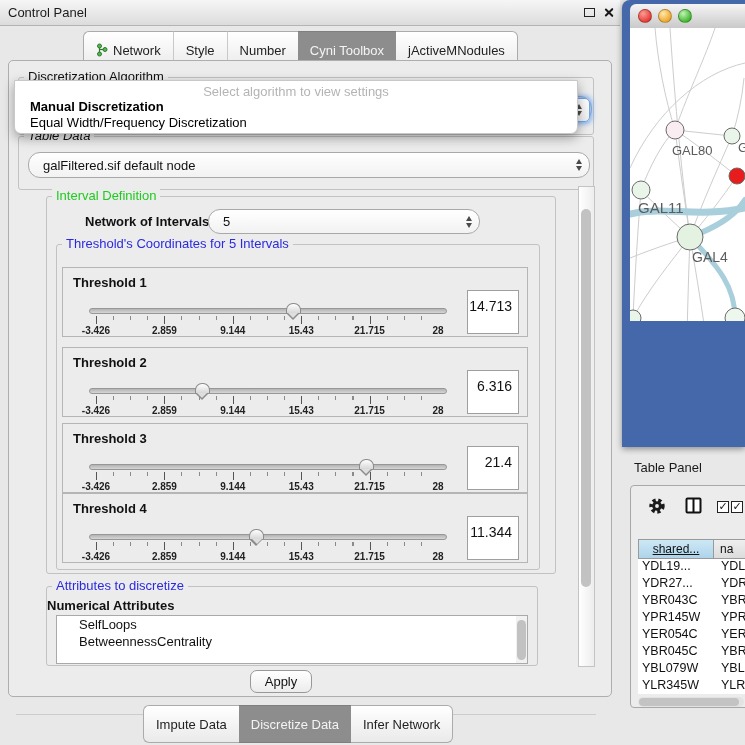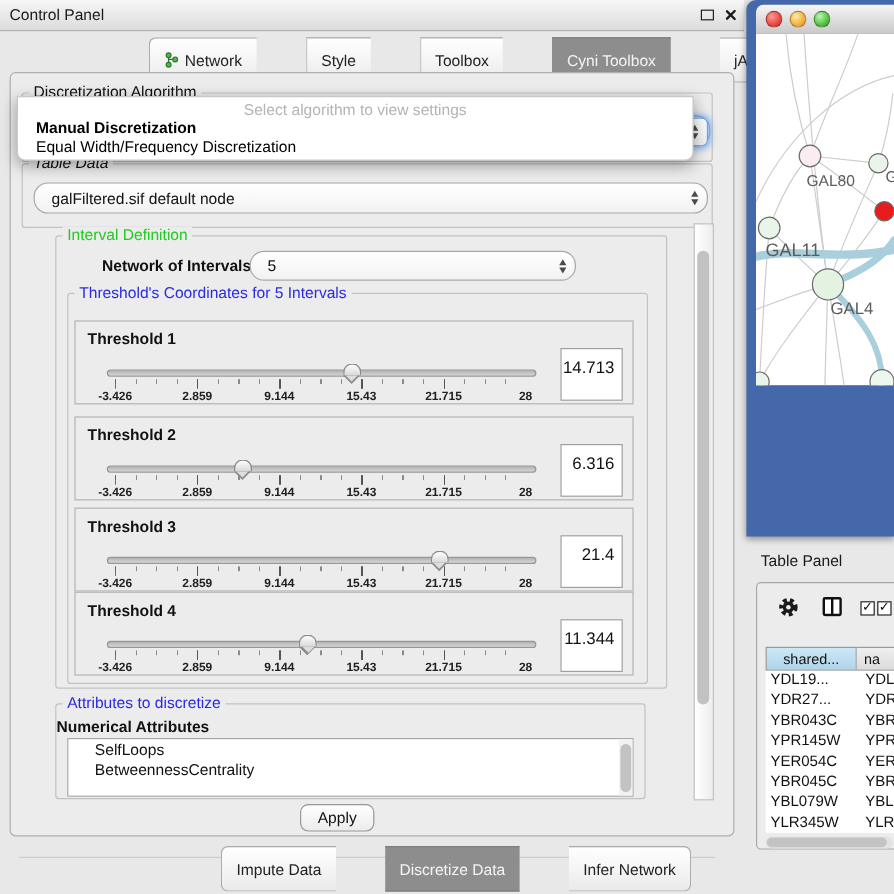--- a/index.html
+++ b/index.html
@@ -16,21 +16,21 @@
   .float-btn { left:584px; top:8px; width:11px; height:9px; border:1.6px solid #222; background:transparent; }
   .close-btn { left:602px; top:6px; width:13px; height:13px; }
   .close-btn::before,.close-btn::after{ content:""; position:absolute; left:5.5px; top:1px;
      width:2.4px; height:11px; background:#1a1a1a; border-radius:1px;}
   .close-btn::before{ transform:rotate(45deg);} .close-btn::after{ transform:rotate(-45deg);}
 
   
   .top-tabs { left:83px; top:31px; height:21px; display:flex; }
   .seg { display:flex; align-items:center; gap:5px; padding:0 12px; height:38px;
     background:linear-gradient(#ffffff,#eaeaea); border-top:1px solid #ababab;
-    border-bottom:1px solid #ababab; font-size:13px; color:#222;margin-left:41px; }
+    border-bottom:1px solid #ababab; font-size:13px; color:#222; }
   .seg.first { border-left:1px solid #ababab; border-radius:6px 0 0 6px; }
   .seg.last  { border-right:1px solid #ababab; border-radius:0 6px 6px 0; }
   .seg.divided { border-left:1px solid #c9c9c9; }
   .seg.selected { background:#8d8d8d; color:#f4f4f4; border-color:#7f7f7f; }
 
   
   .main-panel { left:8px; top:60px; width:604px; height:637px;
     background:#ececec; border:1px solid #aeaeae; border-radius:5px; }
 
   .groupbox { border:1px solid #c2c2c2; border-radius:3px; background:transparent; }
@@ -114,21 +114,21 @@
   .net-canvas { left:630px; top:28px; width:115px; height:293px; background:#ffffff; overflow:hidden; }
 
   .tp-title { left:634px; top:460px; font-size:13px; color:#1a1a1a; }
   .table-panel { left:630px; top:485px; width:116px; height:223px; background:#ececec;
     border:1px solid #a8a8a8; border-radius:4px 0 0 4px; }
   .tp-toolbar { position:absolute; left:0; top:0; width:100%; height:44px; }
   .chk { position:absolute; width:12px; height:12px; background:#fff; border:1.6px solid #222;
     font-size:11px; line-height:9px; text-align:center; color:#111; }
   .tp-headrow { position:absolute; left:7px; top:53px; height:20px; display:flex; }
   .tp-hcell { border:1px solid #9a9a9a; font-size:12px; display:flex; align-items:center; }
-  .tp-hcell.c1 { width:76px; background:linear-gradient(#cde8f6,#aed4ea); justify-content:center; }
+  .tp-hcell.c1 { width:76px; background:linear-gradient(#cde8f6,#aed4ea); justify-content:center;text-decoration:underline; }
   .tp-hcell.c2 { width:33px; background:linear-gradient(#efefef,#dcdcdc); border-left:none; padding-left:6px; }
   .tp-rows { position:absolute; left:7px; top:73px; width:109px; height:135px;
     background:#fff; overflow:hidden; }
   .tp-row { height:17px; display:flex; font-size:12.5px; }
   .tp-cell1 { width:76px; padding-left:4px; white-space:nowrap; overflow:hidden; }
   .tp-cell2 { width:33px; padding-left:7px; white-space:nowrap; overflow:hidden; }
 </style>
 </head>
 <body>
 
@@ -147,21 +147,21 @@
         <circle cx="3.5" cy="3" r="2" fill="#57b457" stroke="#2c7a2c"></circle>
         <circle cx="3.5" cy="11" r="2" fill="#57b457" stroke="#2c7a2c"></circle>
         <circle cx="9" cy="6.5" r="2" fill="#57b457" stroke="#2c7a2c"></circle>
       </svg>
       <span>Network</span>
     </div>
     <div class="seg divided">
       <span>Style</span>
     </div>
     <div class="seg divided">
-      <span>Toolbox</span>
+      <span>Number</span>
     </div>
     <div class="seg selected">
       <span>Cyni Toolbox</span>
     </div>
     <div class="seg last">
       <span>jActiveMNodules</span>
     </div>
   </div>
 
   <div class="abs main-panel"></div>

